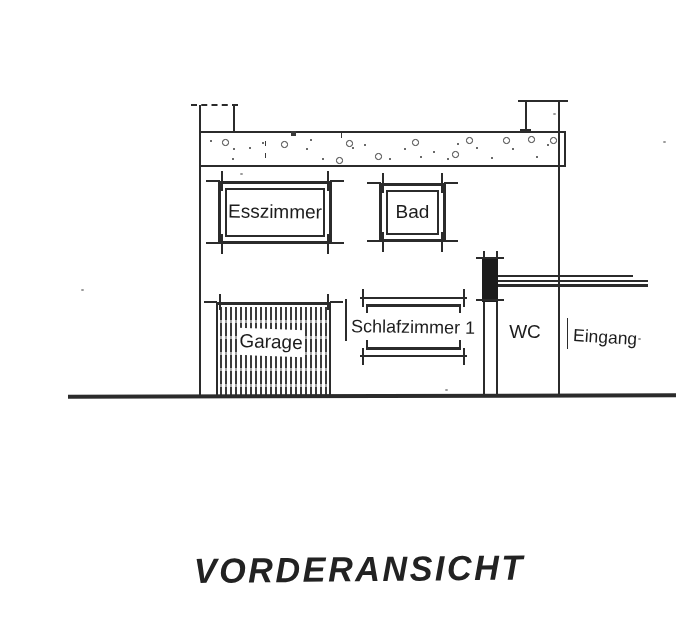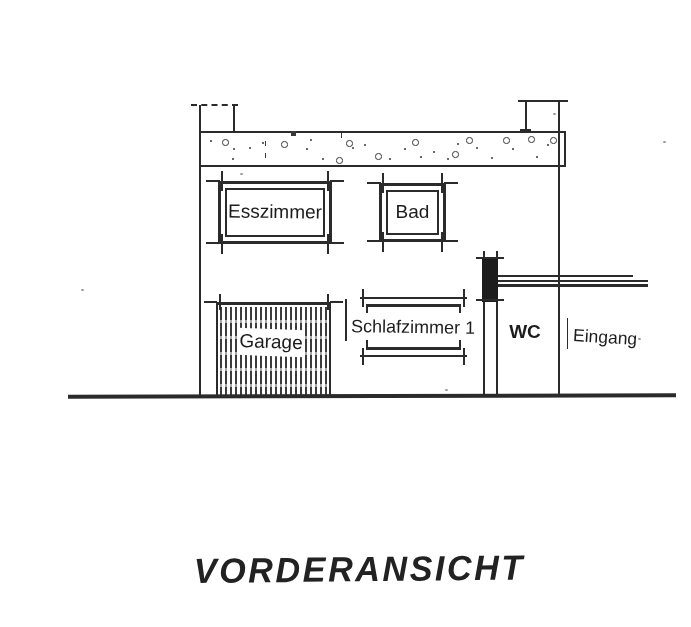--- a/index.html
+++ b/index.html
@@ -156,21 +156,21 @@
     <div class="hl" style="left:476px;top:257px;width:28px;"></div>
     <div class="hl" style="left:476px;top:299px;width:28px;"></div>
     <div class="vl" style="left:483px;top:251px;height:7px;"></div>
     <div class="vl" style="left:496px;top:251px;height:7px;"></div>
     <div class="vl" style="left:483px;top:302px;height:95px;"></div>
     <div class="vl" style="left:496px;top:302px;height:95px;"></div>
     <div class="hl" style="left:498px;top:275px;width:135px;"></div>
     <div class="hl" style="left:498px;top:280px;width:150px;"></div>
     <div class="hl" style="left:498px;top:284px;width:150px;height:3px;"></div>
 
-    <div class="lbl center" style="left:500px;top:321px;width:50px;height:22px;font-weight:bold;">WC</div>
+    <div class="lbl center" style="left:500px;top:321px;width:50px;height:22px;">WC</div>
     <div class="vl" style="left:567px;top:318px;height:31px;width:1px;"></div>
     <div class="lbl" style="left:573px;top:328px;font-size:17.5px;transform:rotate(3.5deg);">Eingang</div>
 
     <div class="hl" style="left:68px;top:394px;width:608px;height:3.5px;transform:rotate(-0.15deg);"></div>
 
     <div id="speck-layer">
         <div class="speck" style="left: 81px; top: 289px; width: 2.5px; height: 2px;"></div>
         <div class="speck" style="left: 240px; top: 173px; width: 2.5px; height: 2px;"></div>
         <div class="speck" style="left: 553px; top: 113px; width: 2.5px; height: 2px;"></div>
         <div class="speck" style="left: 638px; top: 338px; width: 2.5px; height: 2px;"></div>

